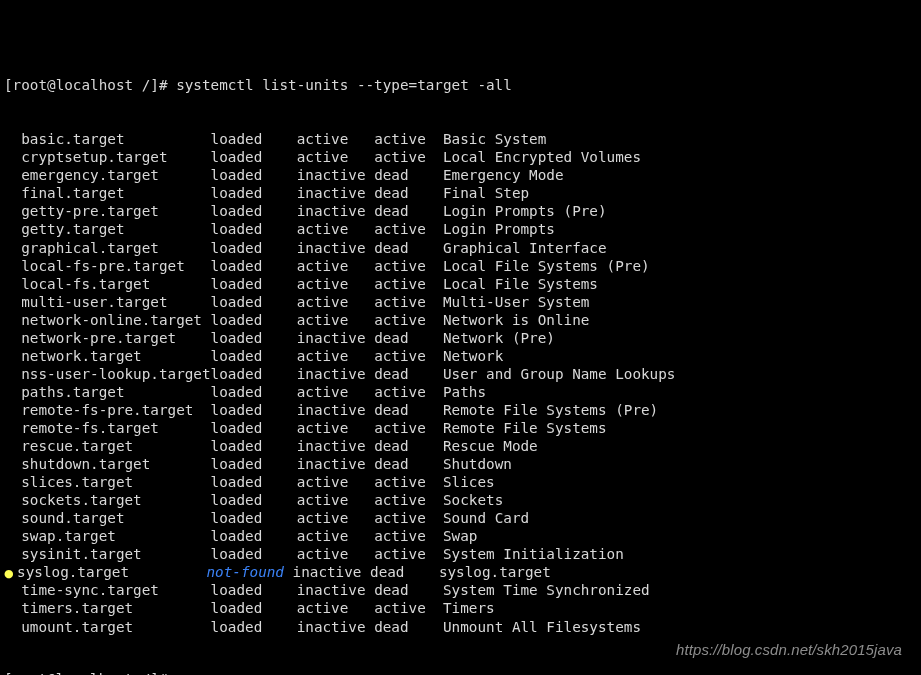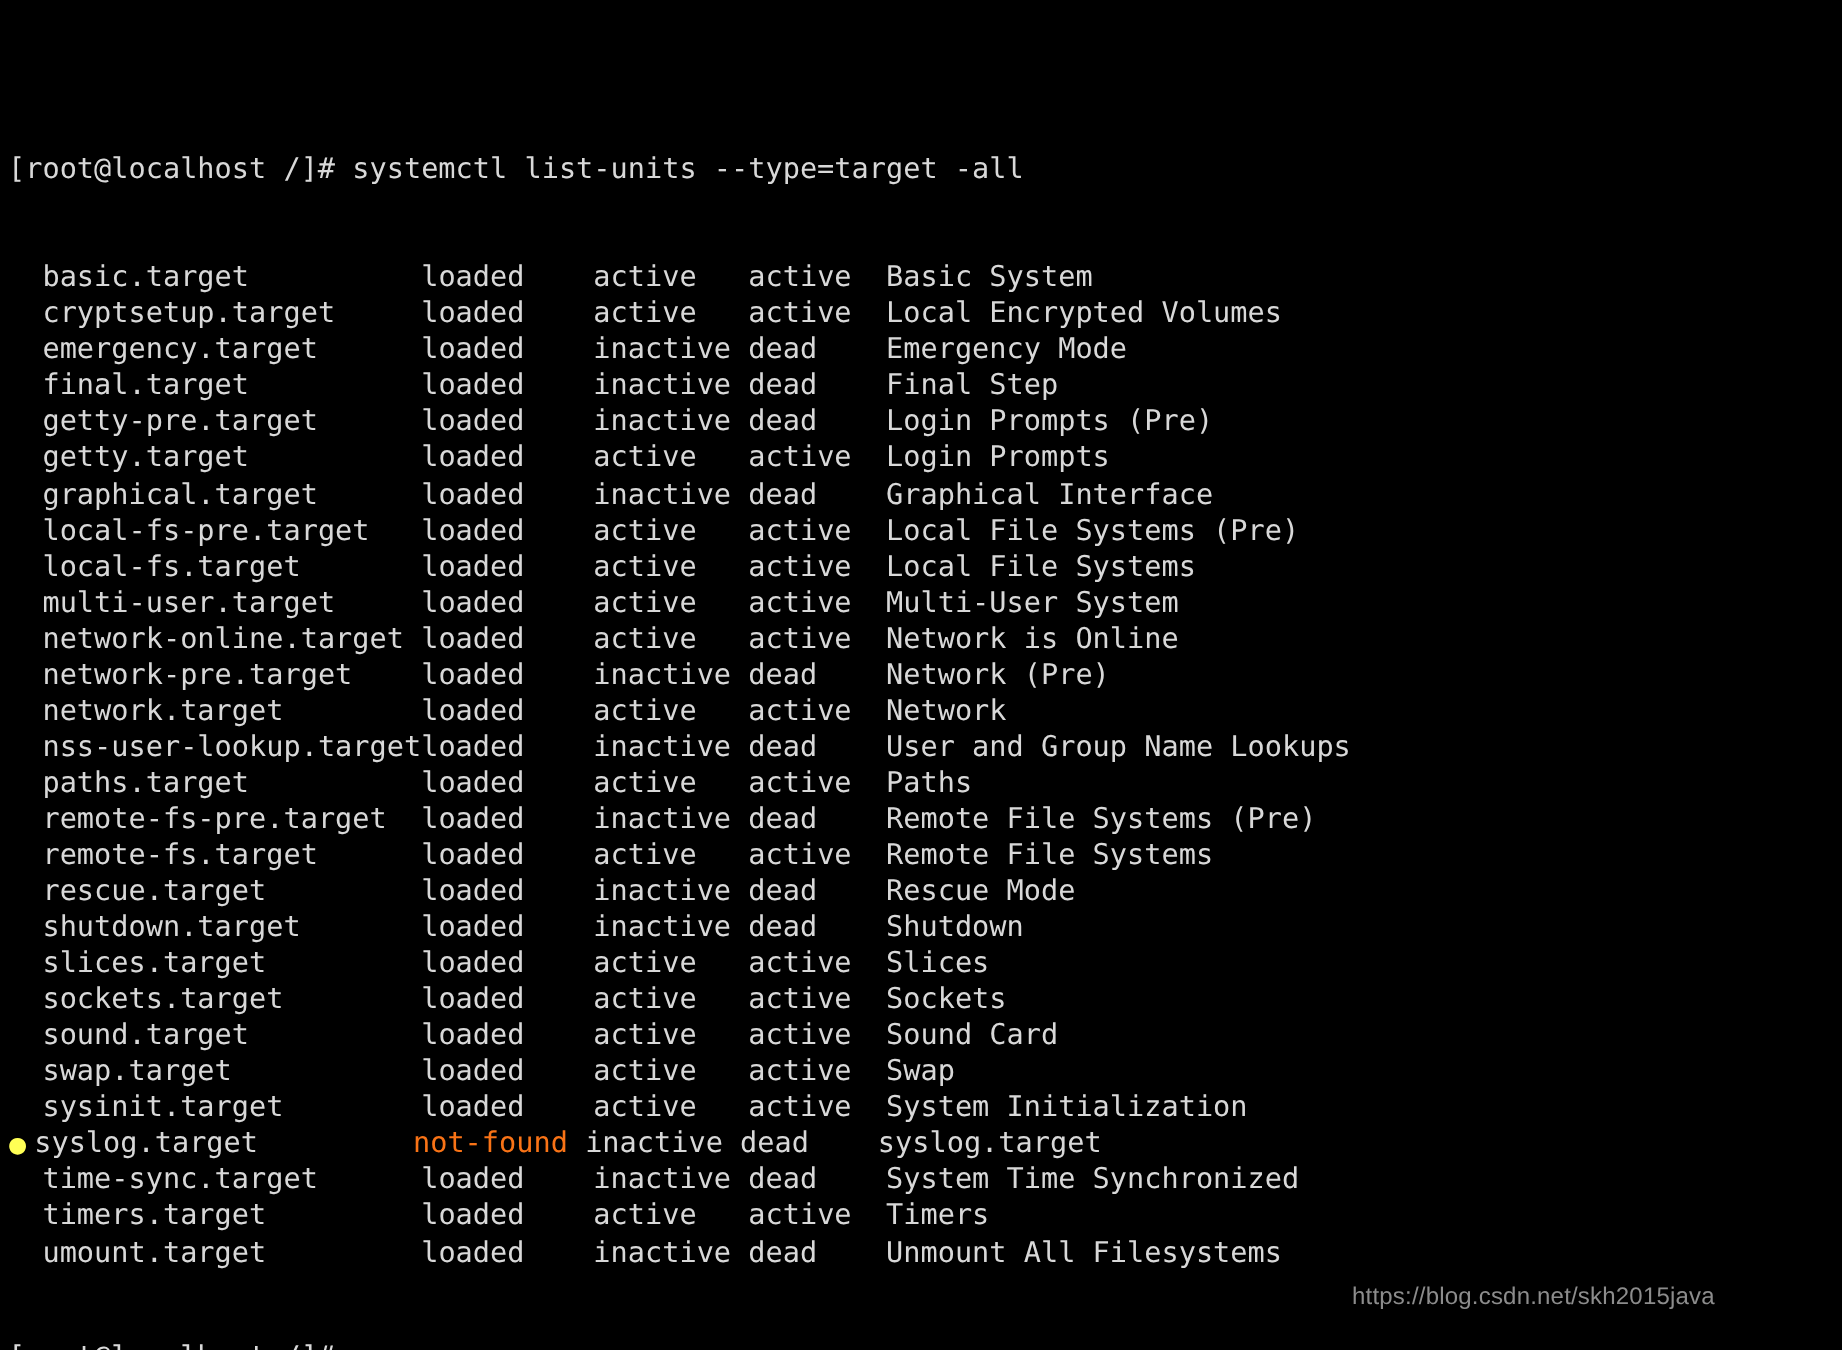--- a/index.html
+++ b/index.html
@@ -30,35 +30,36 @@
     white-space: pre;
     letter-spacing: 0px;
     overflow: hidden;
     margin-top: 38px;
   }
   .line {
     white-space: pre;
     height: 18.05px;
   }
   .c-default { color: #d8d8d8; }
-  .c-red { color: #f97316; }
+  .c-red { color: #3b82f6; font-style: italic; }
   .bullet {
     color: #ffff55;
     font-family: "DejaVu Sans", sans-serif;
     font-size: 11px;
   }
   #watermark {
     position: absolute;
     left: 676px;
     top: 641px;
     font-family: "Liberation Sans", "DejaVu Sans", sans-serif;
-    font-size: 12px;
+    font-size: 15px;
     color: #8c8c8c;
     white-space: pre;
     letter-spacing: 0.1px;
+    font-style: italic;
   }
   #cut-line {
     position: absolute;
     left: 4px;
     top: 670px;
     font-family: "DejaVu Sans Mono", "Liberation Mono", monospace;
     font-size: 14.3px;
     line-height: 18.05px;
     color: #d8d8d8;
     white-space: pre;

